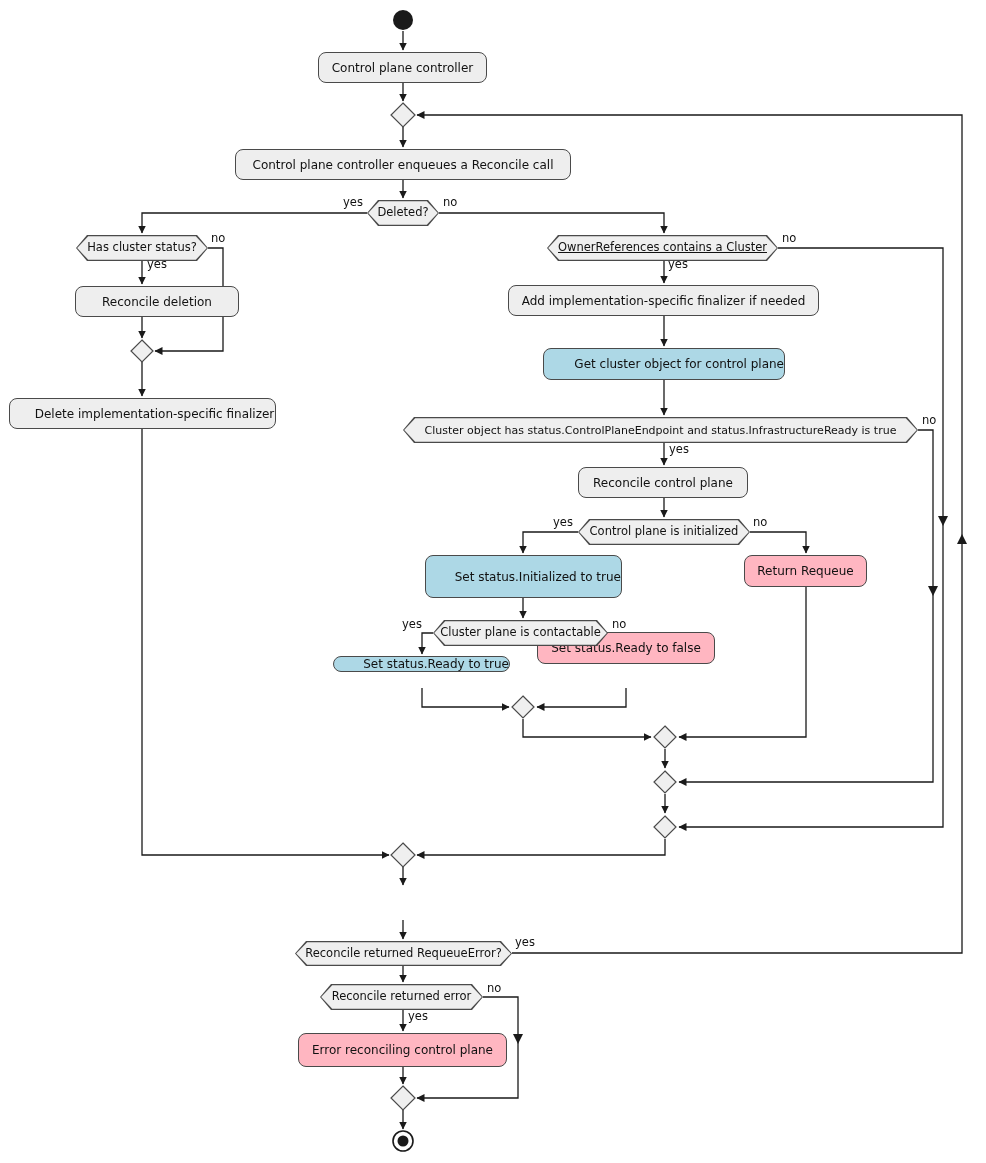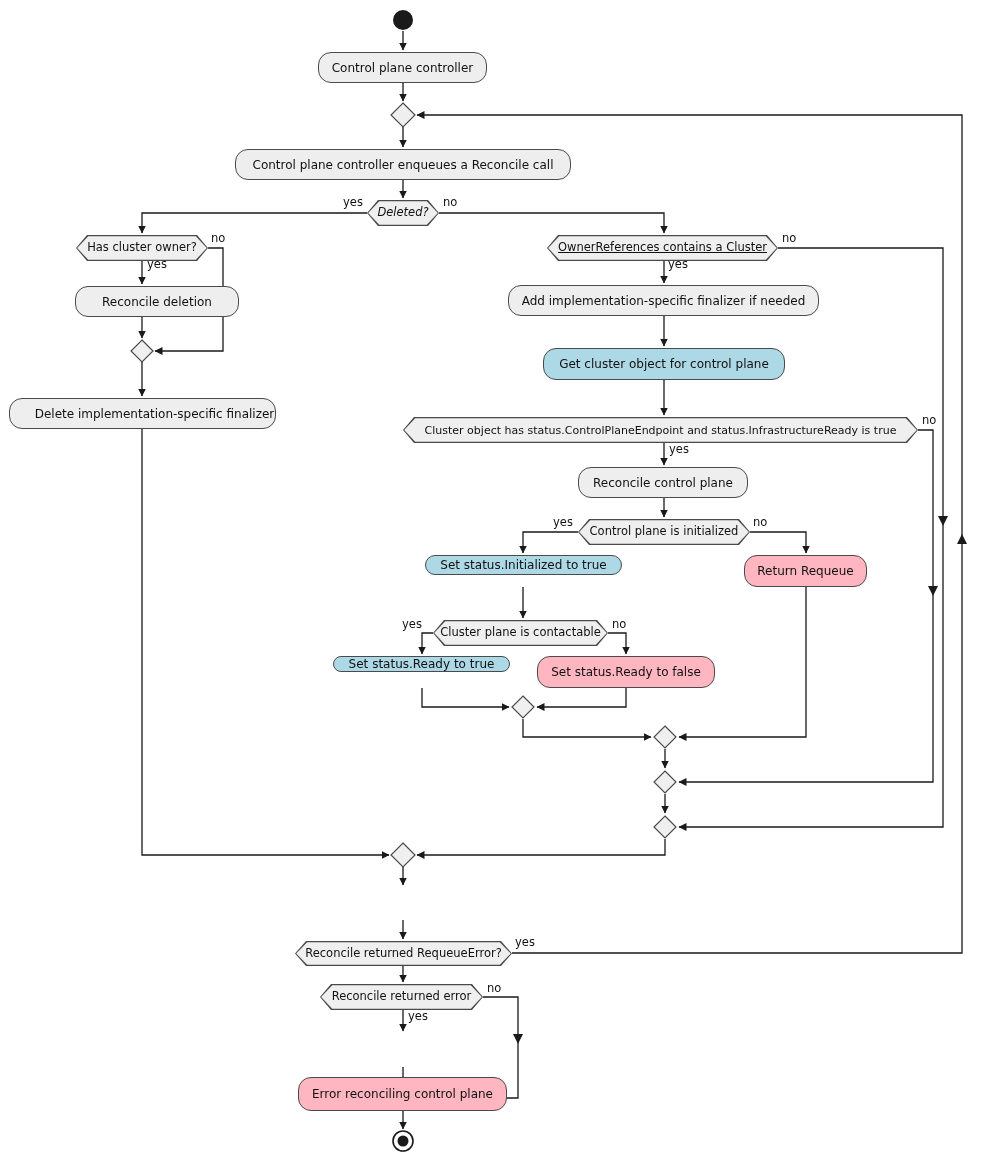--- a/index.html
+++ b/index.html
@@ -20,23 +20,23 @@
   .term-start{fill:var(--c-edge);stroke:none;}
   .term-end-outer{fill:#ffffff;stroke:var(--c-edge);stroke-width:1.6;}
   .term-end-inner{fill:var(--c-edge);stroke:none;}
 
   .node{
     position:absolute; display:flex; align-items:center; justify-content:center;
     font-size:12px; line-height:1; white-space:nowrap; box-sizing:border-box;
   }
   .action{
     background:var(--c-action); border:1.25px solid var(--c-border);
-    border-radius:13px;
-  }
-  .action.blue{background:var(--c-info);}
+    border-radius:8px;
+  }
+  .action.blue{background:var(--c-info);justify-content:flex-end;}
   .action.pink{background:var(--c-warn);}
 
   .hex{--chamfer:11px; font-size:11.5px;}
   .hex::before{
     content:""; position:absolute; inset:0; background:var(--c-border);
     clip-path:polygon(0 50%, var(--chamfer) 0, calc(100% - var(--chamfer)) 0, 100% 50%, calc(100% - var(--chamfer)) 100%, var(--chamfer) 100%);
   }
   .hex .hex-fill{
     position:absolute; inset:1.2px; background:var(--c-decision);
     clip-path:polygon(0 50%, var(--chamfer) 0, calc(100% - var(--chamfer)) 0, 100% 50%, calc(100% - var(--chamfer)) 100%, var(--chamfer) 100%);
@@ -133,43 +133,43 @@
     </div>
   <div class="node action" style="left:508px;top:285px;width:311px;height:31px;">
       <span>Add implementation-specific finalizer if needed</span>
     </div>
   <div class="node action blue" style="left:543px;top:348px;width:242px;height:32px;">
       <span>Get cluster object for control plane</span>
     </div>
   <div class="node action" style="left:578px;top:467px;width:170px;height:31px;">
       <span>Reconcile control plane</span>
     </div>
-  <div class="node action blue" style="left:425px;top:555px;width:197px;height:20px;">
+  <div class="node action blue" style="left:425px;top:555px;width:197px;height:43px;">
       <span>Set status.Initialized to true</span>
     </div>
   <div class="node action pink" style="left:744px;top:555px;width:123px;height:32px;">
       <span>Return Requeue</span>
     </div>
   <div class="node action blue" style="left:333px;top:656px;width:177px;height:16px;">
       <span>Set status.Ready to true</span>
     </div>
-  <div class="node action pink" style="left:537px;top:656px;width:178px;height:32px;">
+  <div class="node action pink" style="left:537px;top:632px;width:178px;height:32px;">
       <span>Set status.Ready to false</span>
     </div>
-  <div class="node action pink" style="left:298px;top:1077px;width:209px;height:34px;">
+  <div class="node action pink" style="left:298px;top:1033px;width:209px;height:34px;">
       <span>Error reconciling control plane</span>
     </div>
 
-  <div class="node hex" style="left:367px;top:200px;width:72px;height:26px;font-style:italic;">
+  <div class="node hex" style="left:367px;top:200px;width:72px;height:26px;">
       <i class="hex-fill"></i>
       <span>Deleted?</span>
     </div>
   <div class="node hex" style="left:76px;top:235px;width:132px;height:26px;">
       <i class="hex-fill"></i>
-      <span>Has cluster owner?</span>
+      <span>Has cluster status?</span>
     </div>
   <div class="node hex" style="left:547px;top:235px;width:231px;height:26px;text-decoration:underline;">
       <i class="hex-fill"></i>
       <span>OwnerReferences contains a Cluster</span>
     </div>
   <div class="node hex hex-long" style="left:403px;top:417px;width:515px;height:26px;">
       <i class="hex-fill"></i>
       <span>Cluster object has status.ControlPlaneEndpoint and status.InfrastructureReady is true</span>
     </div>
   <div class="node hex" style="left:578px;top:519px;width:172px;height:26px;">

